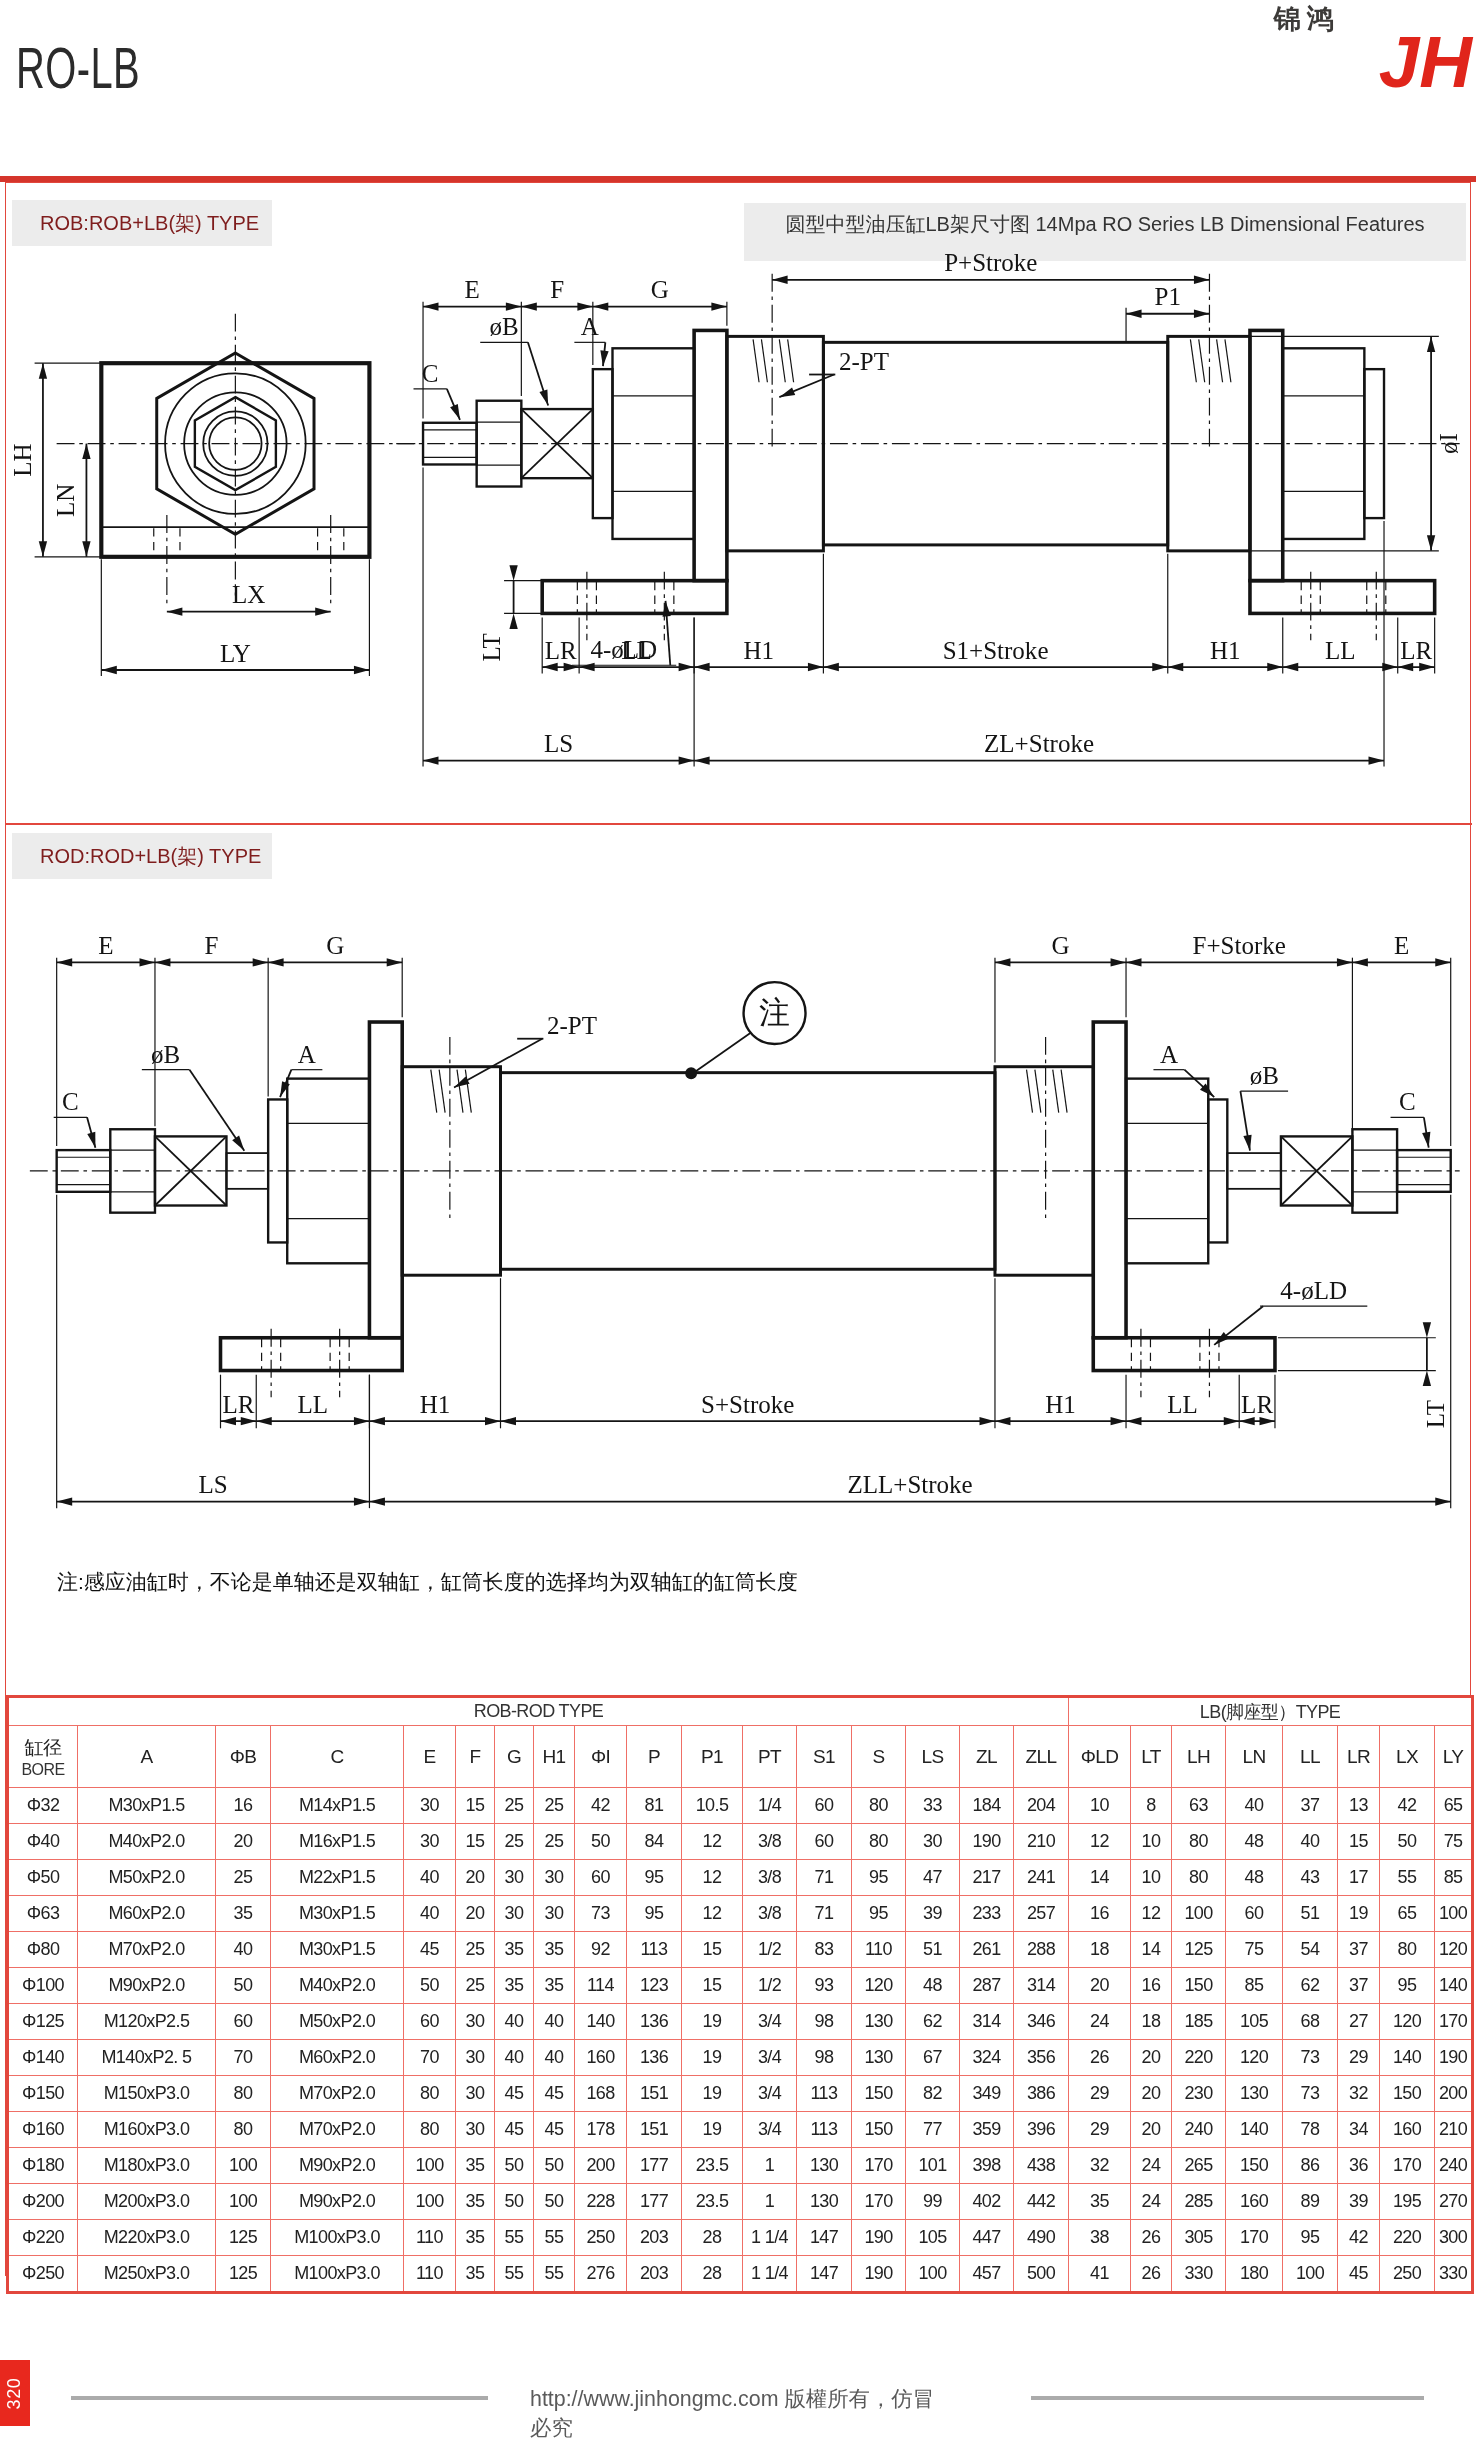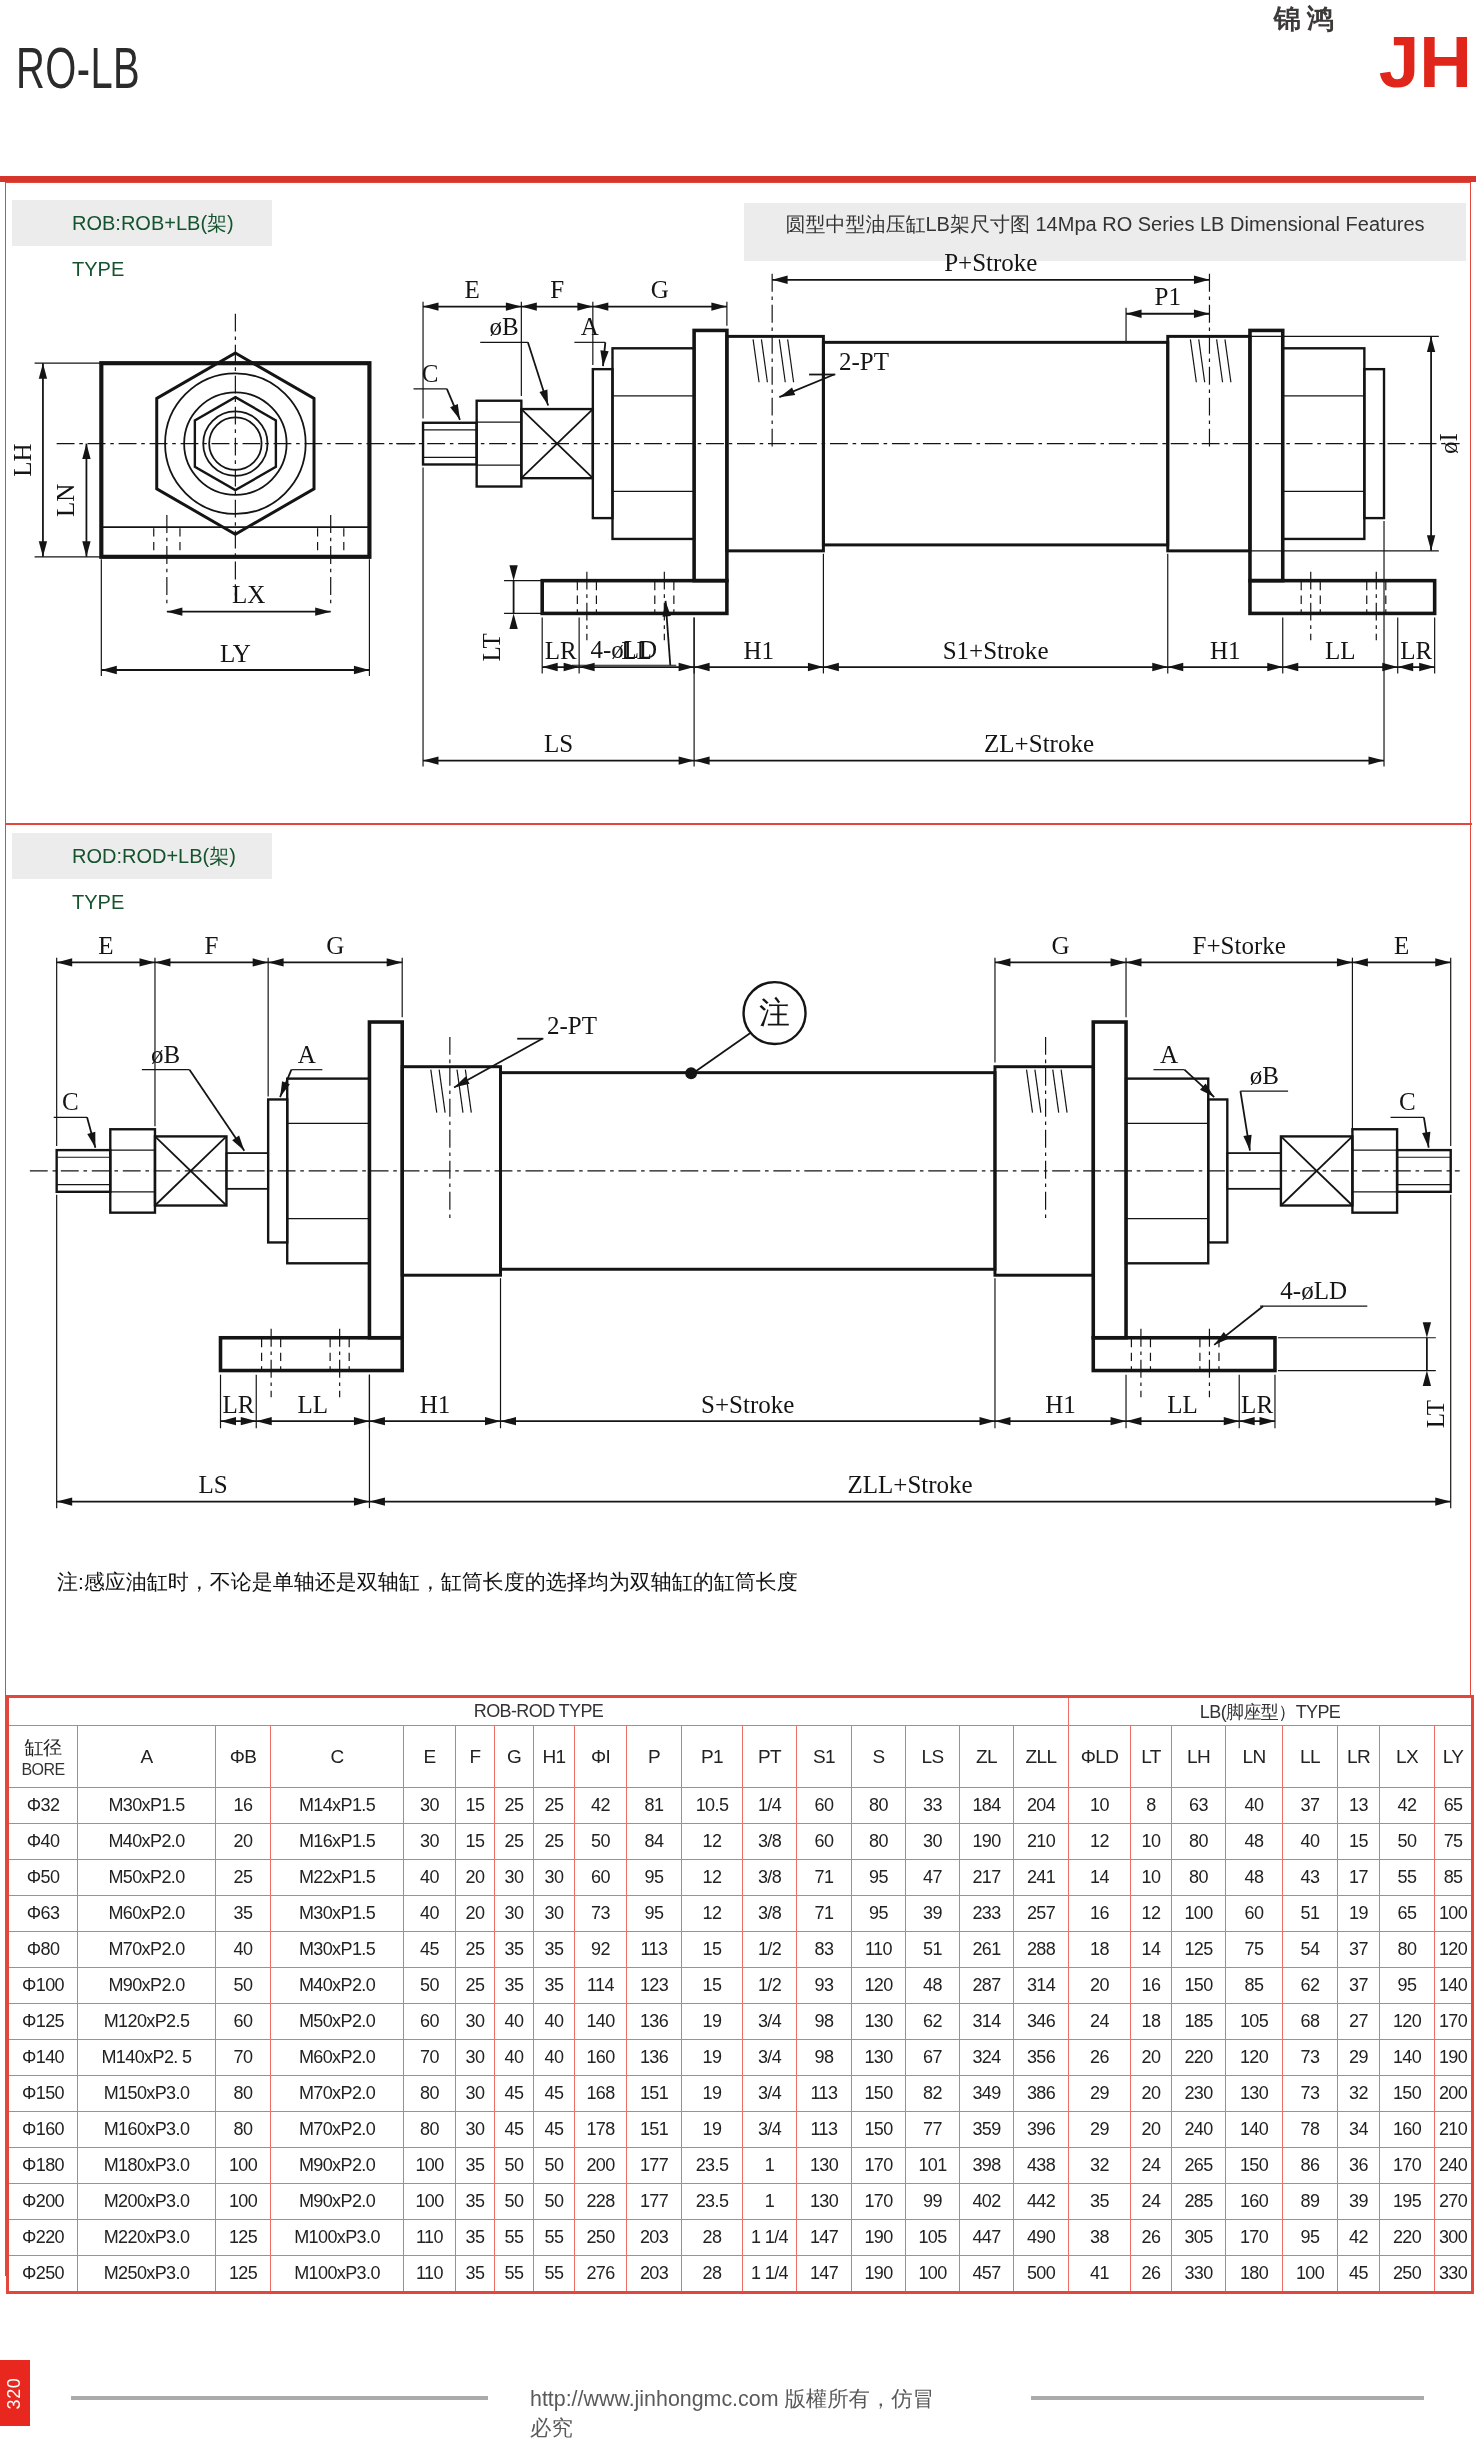--- a/index.html
+++ b/index.html
@@ -6,22 +6,22 @@
   body{width:1477px;height:2462px;position:relative;background:#fff;
        font-family:"Liberation Sans",sans-serif;color:#222;overflow:hidden}
   .abs{position:absolute}
   .page-title{left:15.5px;top:35px;font-size:57px;font-weight:400;color:#2b2b2b;
               transform:scaleX(.70);transform-origin:left top;letter-spacing:0.6px}
   .red-rule{left:0;top:176px;width:1477px;height:6px;background:#d5352b}
   .content-box{left:4.8px;top:182px;width:1464px;height:2092px;border:1.8px solid #e2473d}
   .divider{left:4.8px;width:1467px;height:1.8px;background:#e2473d}
   .logo{left:1263px;top:1px;width:209px;height:89px;text-align:right}
   .logo-cn{font-size:27px;color:#3c3a38;letter-spacing:6px;font-weight:700;text-align:left;margin-left:10.7px}
-  .logo-jh{font-size:73px;line-height:57px;font-weight:700;color:#e0251b;margin-top:-3.6px}
-  .sec-label{background:#ececec;color:#14532d;font-size:20px;height:46px;line-height:46px;padding-left:60px;box-sizing:border-box}
+  .logo-jh{font-size:73px;line-height:57px;font-weight:700;font-style:italic;color:#e0251b;margin-top:-3.6px}
+  .sec-label{background:#ececec;color:#7f1d1d;font-size:20px;height:46px;line-height:46px;padding-left:28px;box-sizing:border-box}
   .sec-title{background:#ececec;color:#333;font-size:20px;height:58px;line-height:43px;text-align:center}
   .note{font-size:21px;color:#111}
   #dim-table{border-collapse:collapse;table-layout:fixed;width:1465px;border:3.6px solid #e2473d;background:#fff}
   #dim-table th,#dim-table td{border:1.2px solid #ef6f66;text-align:center;vertical-align:middle;
       padding:0;font-weight:400;letter-spacing:-0.6px;overflow:hidden}
   #dim-table .group-row th{height:27px;font-size:18px;color:#333}
   #dim-table .head-row th{height:61px;font-size:19px;color:#222}
   #dim-table td{height:35px;font-size:18px;color:#222}
   .bore-en{font-size:16px;color:#333}
   .bore-cell{font-size:18.5px}

